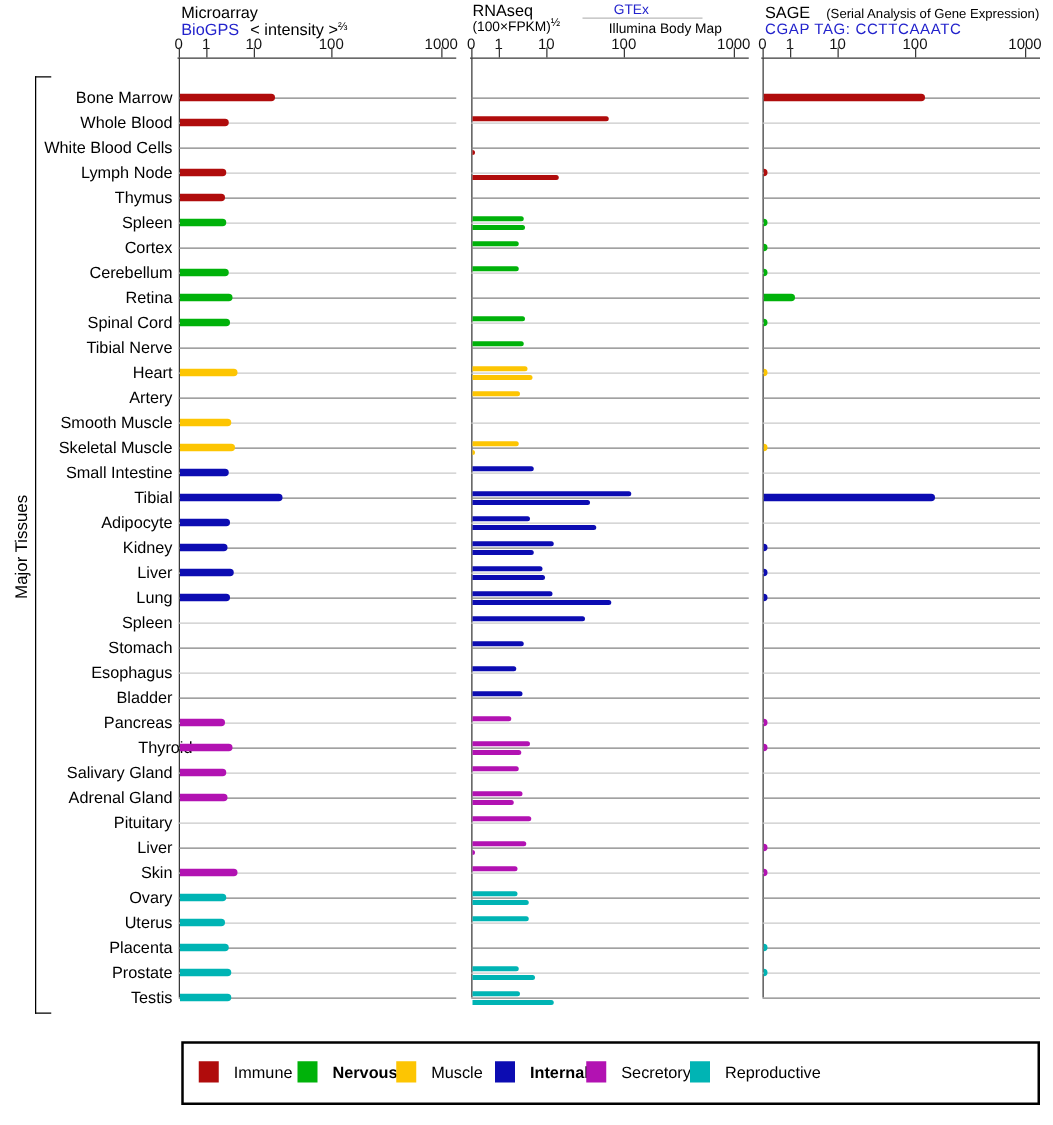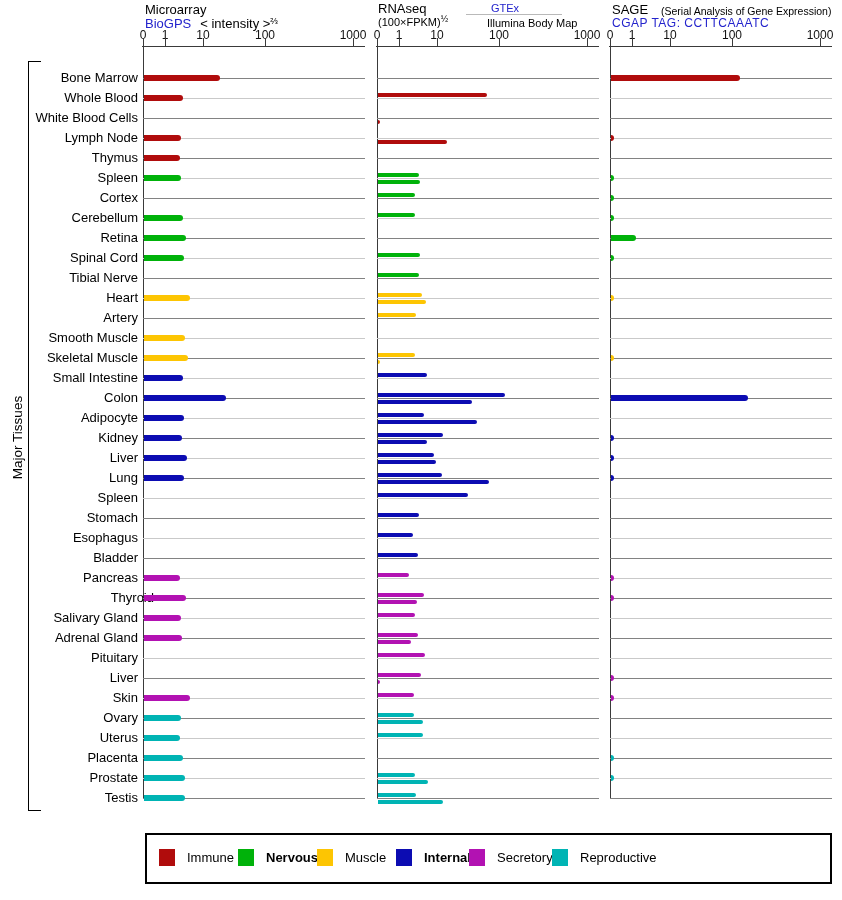--- a/index.html
+++ b/index.html
@@ -192,21 +192,21 @@
       <div class="bar" style="left: 144px; top: 355px; width: 44.0318px; height: 6px; background: rgb(253, 197, 2);"></div>
       <div class="bar thin" style="left: 378px; top: 353px; width: 37.1217px; height: 4px; background: rgb(253, 197, 2);"></div>
       <div class="bar thin" style="left: 378px; top: 360px; width: 2.2px; height: 4px; background: rgb(253, 197, 2);"></div>
       <div class="bar" style="left: 611px; top: 355px; width: 3.3px; height: 6px; background: rgb(253, 197, 2);"></div>
       <div class="tlabel" style="top: 368px;">Small Intestine</div>
       <div class="gl" style="left: 143px; top: 378px; width: 222px; background: rgb(201, 201, 201);"></div>
       <div class="gl" style="left: 377px; top: 378px; width: 222px; background: rgb(201, 201, 201);"></div>
       <div class="gl" style="left: 610px; top: 378px; width: 222px; background: rgb(201, 201, 201);"></div>
       <div class="bar" style="left: 144px; top: 375px; width: 38.992px; height: 6px; background: rgb(12, 12, 178);"></div>
       <div class="bar thin" style="left: 378px; top: 373px; width: 48.8877px; height: 4px; background: rgb(12, 12, 178);"></div>
-      <div class="tlabel" style="top: 388px;">Colon</div>
+      <div class="tlabel" style="top: 388px;">Tibial</div>
       <div class="gl" style="left: 143px; top: 398px; width: 222px; background: rgb(130, 130, 130);"></div>
       <div class="gl" style="left: 377px; top: 398px; width: 222px; background: rgb(130, 130, 130);"></div>
       <div class="gl" style="left: 610px; top: 398px; width: 222px; background: rgb(130, 130, 130);"></div>
       <div class="bar" style="left: 144px; top: 395px; width: 82.4271px; height: 6px; background: rgb(12, 12, 178);"></div>
       <div class="bar thin" style="left: 378px; top: 393px; width: 127.341px; height: 4px; background: rgb(12, 12, 178);"></div>
       <div class="bar thin" style="left: 378px; top: 400px; width: 93.7322px; height: 4px; background: rgb(12, 12, 178);"></div>
       <div class="bar" style="left: 611px; top: 395px; width: 137.496px; height: 6px; background: rgb(12, 12, 178);"></div>
       <div class="tlabel" style="top: 408px;">Adipocyte</div>
       <div class="gl" style="left: 143px; top: 418px; width: 222px; background: rgb(201, 201, 201);"></div>
       <div class="gl" style="left: 377px; top: 418px; width: 222px; background: rgb(201, 201, 201);"></div>

